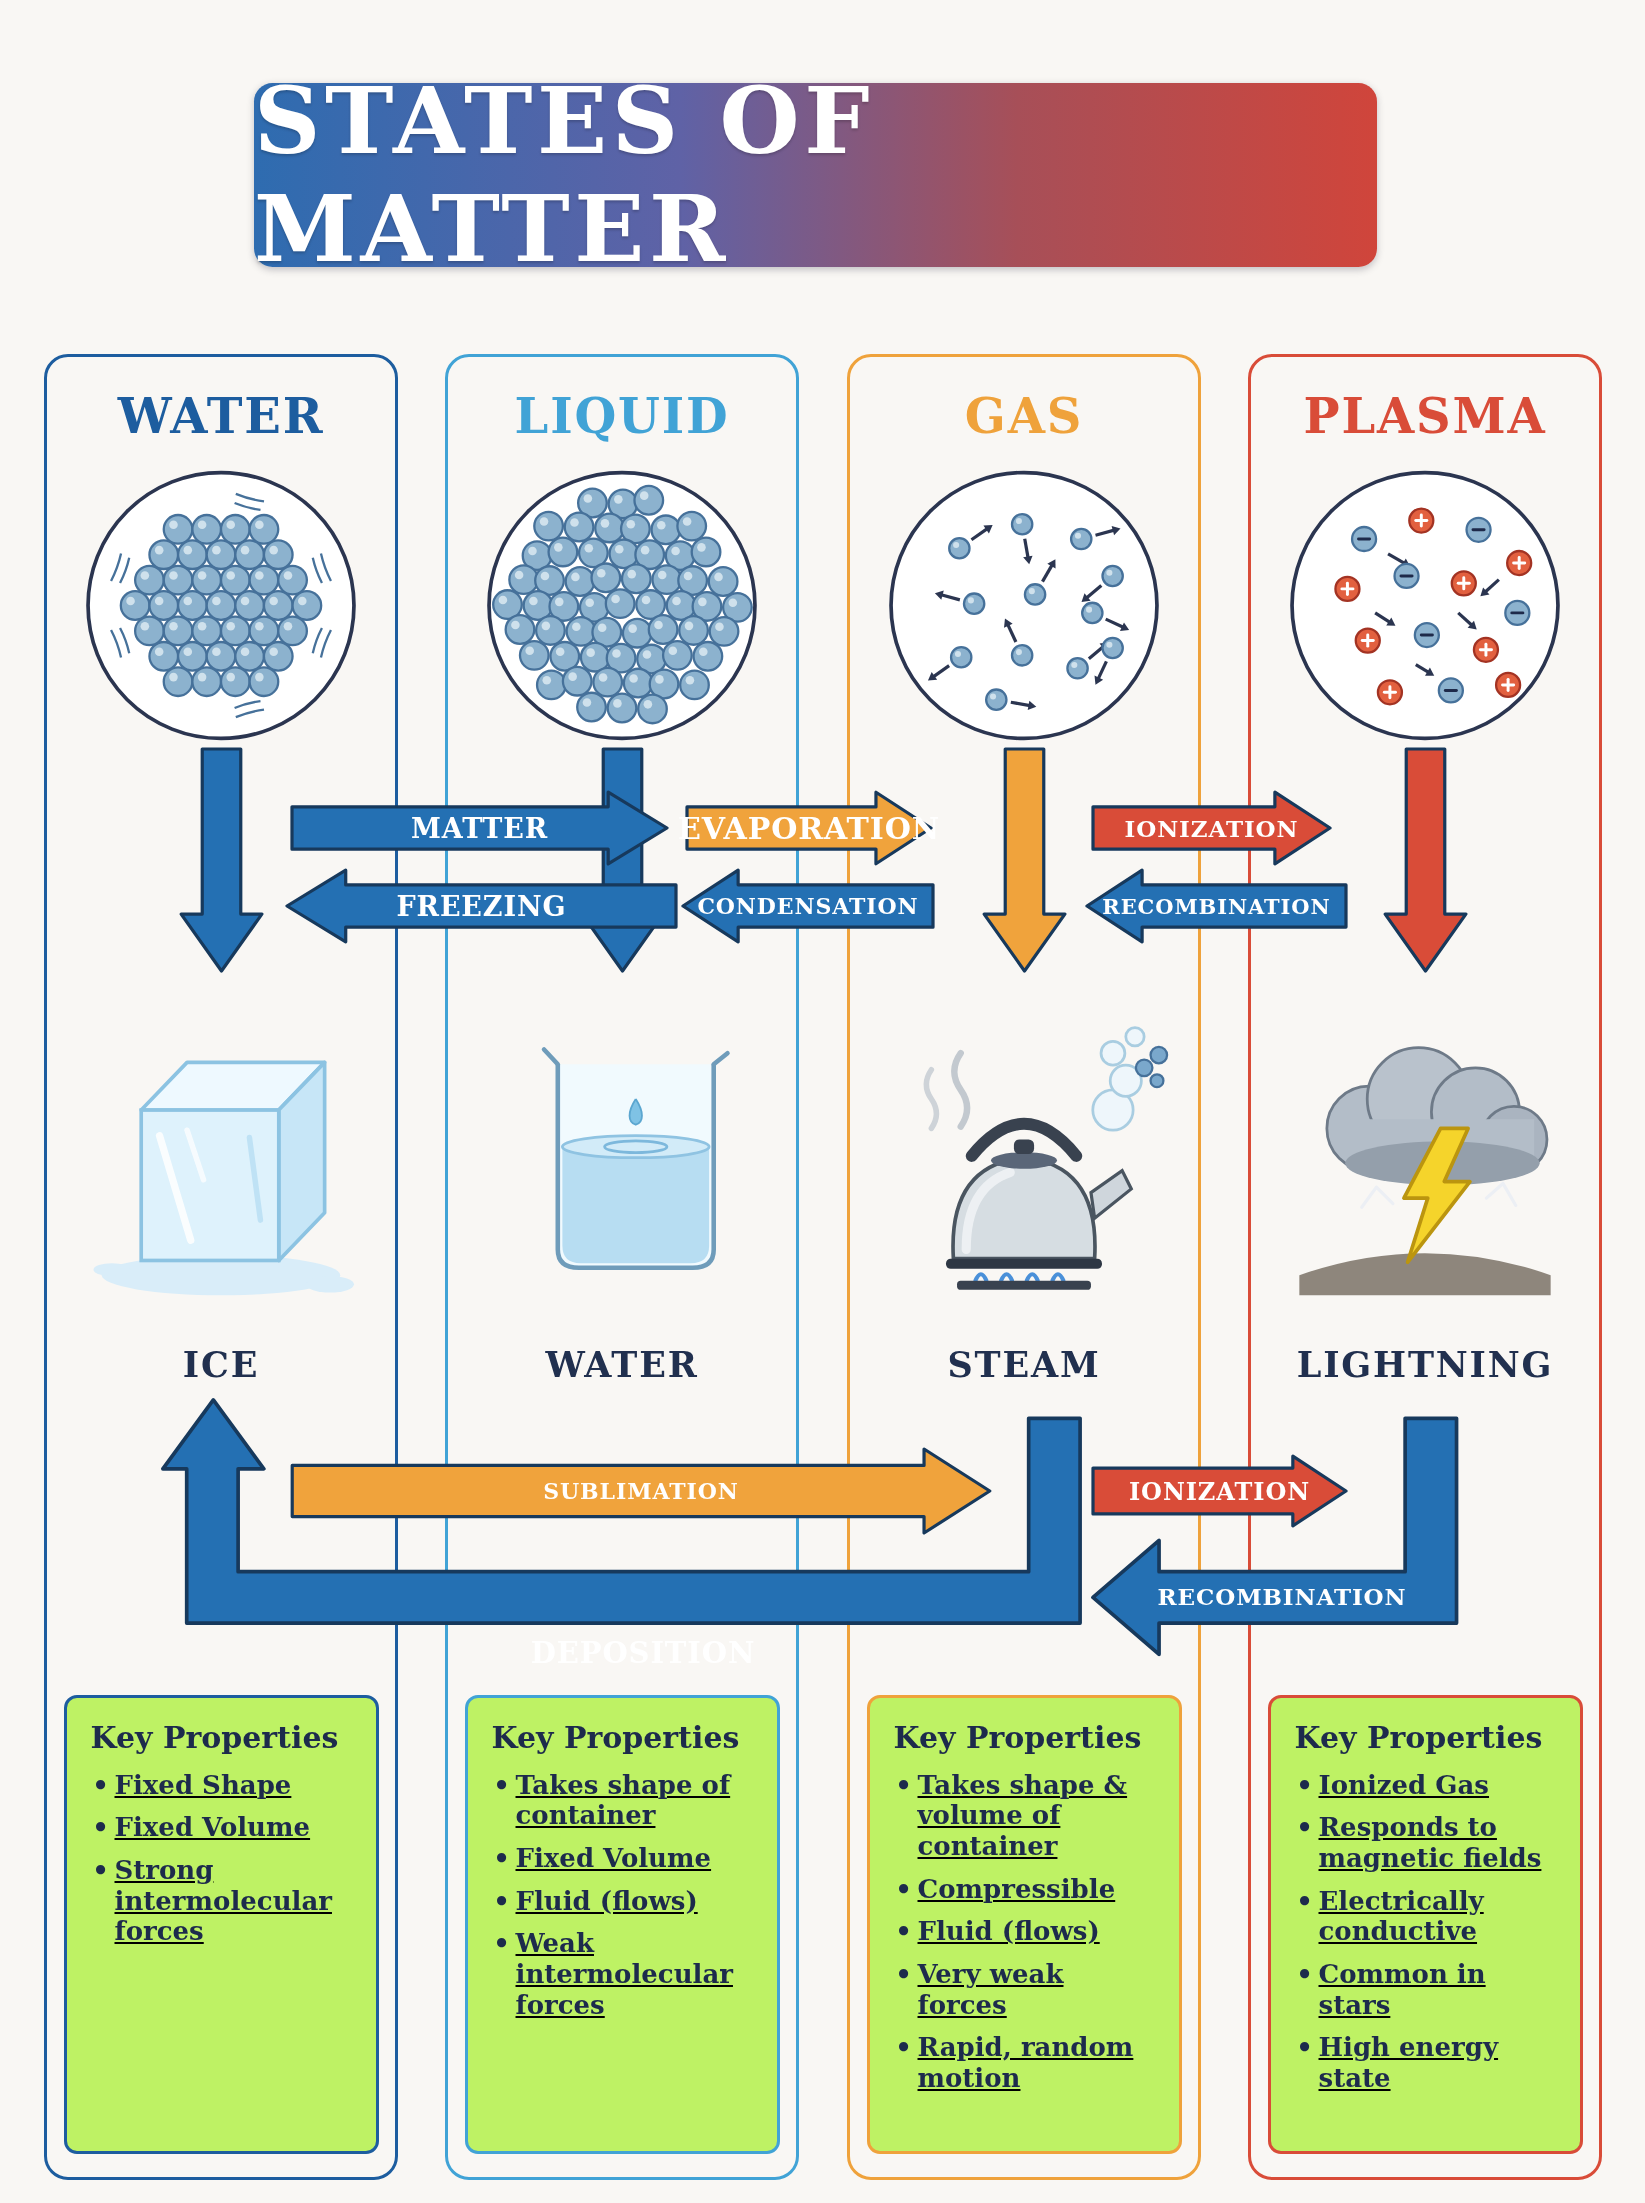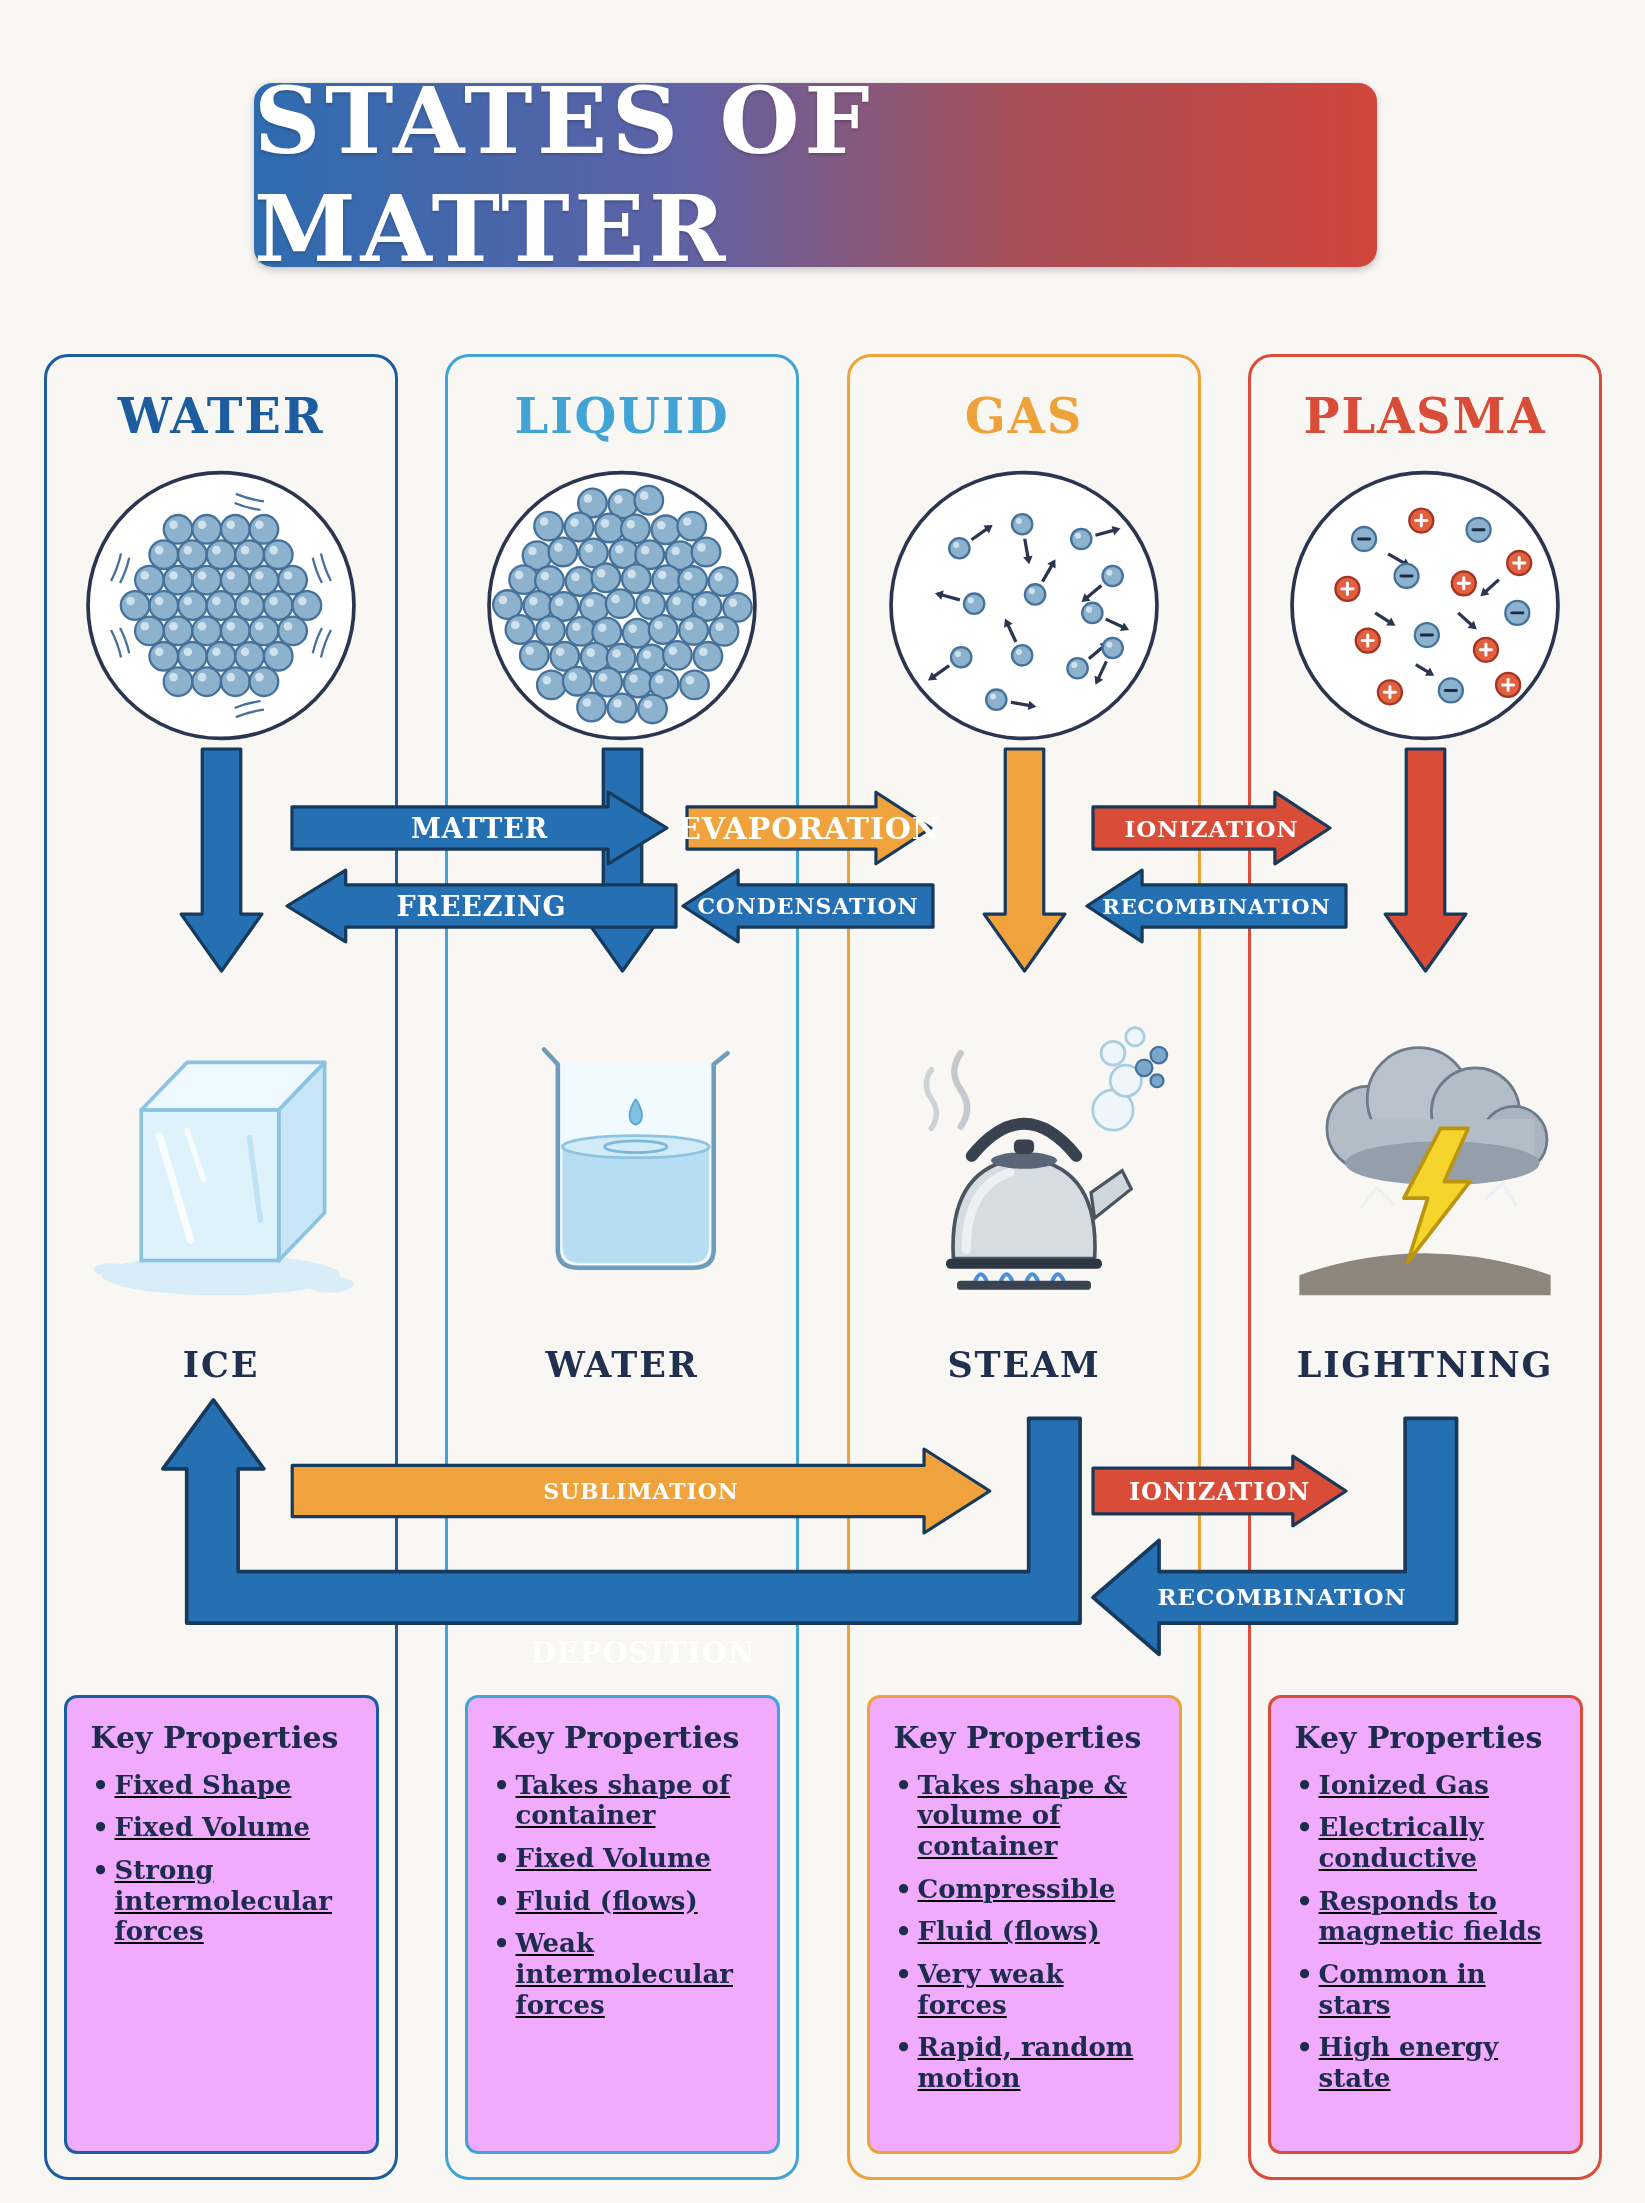--- a/index.html
+++ b/index.html
@@ -27,21 +27,21 @@
   .state-name { position:absolute; top:31px; width:100%; text-align:center; font-size:48px; font-weight:bold; letter-spacing:1.8px; }
   .particle-circle { position:absolute; top:110px; left:50%; transform:translateX(-50%); width:277px; height:277px; }
   .particle-circle svg { width:100%; height:100%; overflow:visible; }
 
   .example-icon { position:absolute; top:643px; left:50%; transform:translateX(-50%); width:303px; height:321px; }
   .example-icon svg { width:100%; height:100%; overflow:visible; }
   .example-label { position:absolute; top:987px; width:100%; text-align:center; font-size:35px; font-weight:bold; color:#21304f; letter-spacing:1.8px; }
 
   .props {
     position:absolute; left:16.5px; right:16.5px; top:1338px; height:459px;
-    background:#f0abfc; border:3.2px solid #888; border-radius:13px;
+    background:#bef264; border:3.2px solid #888; border-radius:13px;
     padding:22px 18.4px 14.7px 24px;
   }
   .props h3 { font-size:30px; font-weight:bold; color:#1d2b4c; margin-bottom:14.7px; }
   .props ul { list-style:none;text-decoration:underline; }
   .props li { position:relative; padding-left:24px; font-size:26px; font-weight:bold; color:#1d2b4c; line-height:1.18; margin-bottom:12px; }
   .props li::before { content:"\2022"; position:absolute; left:1.8px; top:0; }
 
   .block-arrow { position:absolute; display:flex; align-items:center; justify-content:center; z-index:6; }
   .block-arrow svg { pointer-events:none; }
   .down-arrow { z-index:5; }
@@ -480,22 +480,22 @@
         <polygon points="182,140 142,216 168,216 146,286 214,198 186,198 212,140" fill="#f5d42b" stroke="#bb950f" stroke-width="4" stroke-linejoin="round"></polygon>
         <path d="M112,204 l-16,22 m16,-22 l18,18" stroke="#eceff4" stroke-width="3.5" fill="none" stroke-linecap="round"></path>
         <path d="M250,200 l14,24 m-14,-24 l-18,16" stroke="#eceff4" stroke-width="3.5" fill="none" stroke-linecap="round"></path>
       </svg>
     </div>
     <div class="example-label">LIGHTNING</div>
     <div class="props" style="border-color: rgb(217, 76, 56);">
       <h3>Key Properties</h3>
       <ul>
           <li>Ionized Gas</li>
+          <li>Responds to magnetic fields</li>
           <li>Electrically conductive</li>
-          <li>Responds to magnetic fields</li>
           <li>Common in stars</li>
           <li>High energy state</li>
         </ul>
     </div>
   </section>
 
   <div class="block-arrow" style="left:292px;top:792px;width:375px;height:72px">
       <svg width="375" height="72" viewBox="0 0 408 78" style="position:absolute;inset:0;overflow:visible">
         <polygon points="0,16 344,16 344,0 408,39 344,78 344,62 0,62" fill="#2470b3" stroke="#17395c" stroke-width="3.5" stroke-linejoin="round"></polygon>
       </svg>

